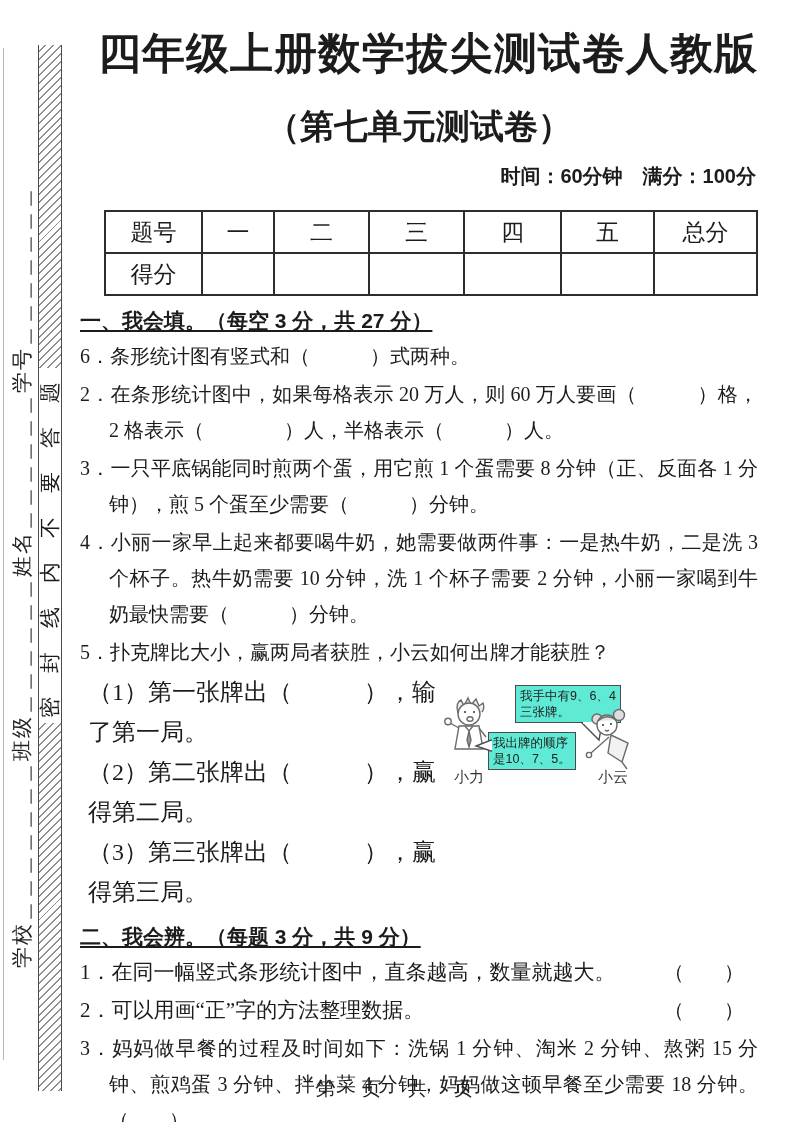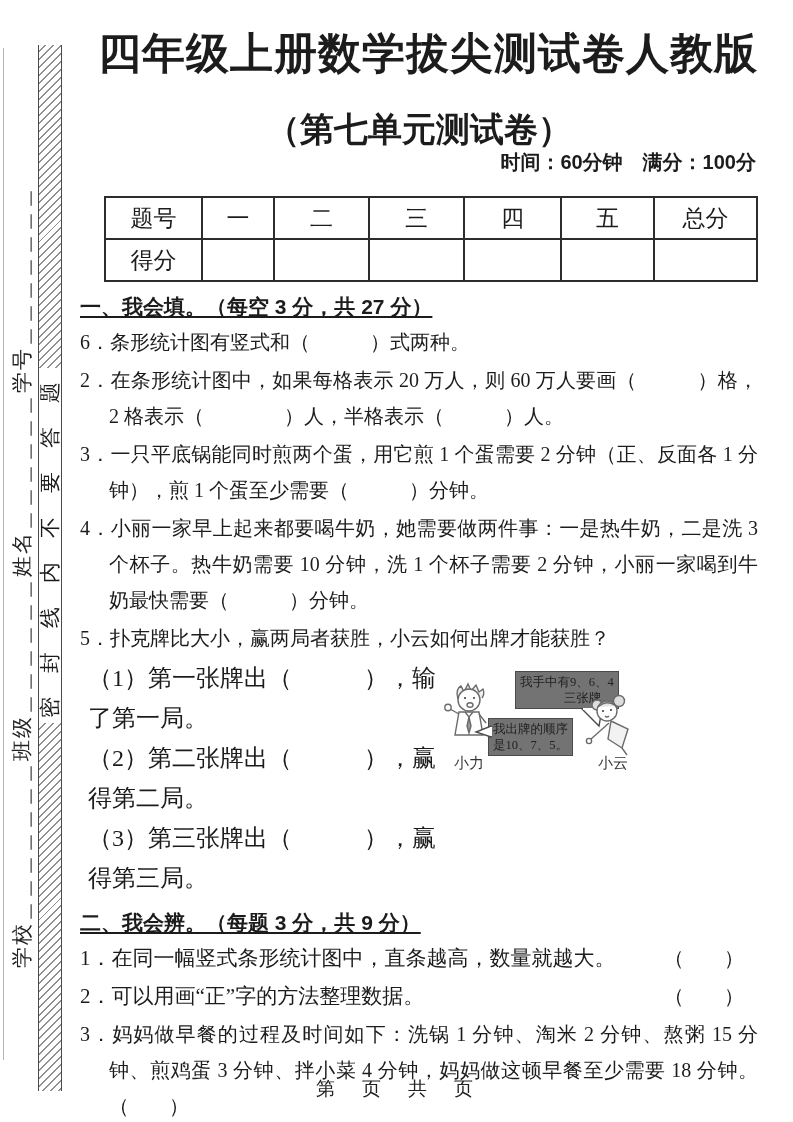--- a/index.html
+++ b/index.html
@@ -34,22 +34,22 @@
     font-family:"Liberation Sans","DejaVu Sans",sans-serif;
   }
 
   .content { position:absolute; left:80px; top:26px; width:678px; }
 
   .title {
     margin:0; text-align:right; font-size:43px; line-height:54px; font-weight:700;
     font-family:"Liberation Sans","DejaVu Sans",sans-serif; letter-spacing:1px;
   }
   .subtitle {
-    margin:28px 0 0; text-align:center; font-size:34px; line-height:42px; font-weight:700;
-    font-family:Liberation Sans, sans-serif;
+    margin:28px 0 14px; text-align:center; font-size:34px; line-height:42px; font-weight:700;
+    font-family:Liberation Mono, monospace;
   }
   .meta {
     text-align:right; font-size:20px; line-height:24px; font-weight:700;
     font-family:"Liberation Sans","DejaVu Sans",sans-serif; padding-right:2px;
   }
 
   table.score { border-collapse:collapse; margin:22px 0 0 24px; table-layout:fixed; }
   table.score td {
     border:2px solid #2d2d2d; height:40px; text-align:center; vertical-align:middle;
     font-size:23px; padding:0;
@@ -67,23 +67,23 @@
   .qrow { display:flex; justify-content:space-between; align-items:flex-start; margin:2px 0; }
   .qrow .qtext { font-size:21px; line-height:36px; padding-left:29px; text-indent:-29px; }
   .qrow .qbrackets { font-size:20px; line-height:36px; white-space:nowrap; padding-right:14px; }
 
   .q5-wrap { position:relative; }
   .q5-sub { font-size:24px; line-height:40px; padding-left:8px; width:360px; }
 
   
   .illo { position:absolute; left:352px; top:42px; width:230px; height:122px; }
   .bubble {
-    position:absolute; background:#737373; border:1.5px solid #4a4a4a;
+    position:absolute; background:#5eead4; border:1.5px solid #4a4a4a;
     font-size:12.5px; line-height:16px; padding:2px 4px; white-space:nowrap;
-    font-family:Liberation Serif, serif; color:#222;text-align:right;
+    font-family:Liberation Sans, sans-serif; color:#222;
   }
   .bubble-yun { left:83px; top:9px; }
   .bubble-li  { left:56px; top:56px; }
   .tail { position:absolute; }
   .figure { position:absolute; }
   .fig-li  { left:10px; top:20px; }
   .fig-yun { left:150px; top:32px; }
   .fig-label { position:absolute; font-size:15px; color:#333; }
   .label-li  { left:22px; top:92px; }
   .label-yun { left:166px; top:92px; }
@@ -141,21 +141,21 @@
         <td></td>
         <td></td>
         <td></td>
       </tr>
     </tbody>
   </table>
 
   <div class="sec-head">一、我会填。（每空 3 分，共 27 分）</div>
   <div class="q">6．条形统计图有竖式和（　　　）式两种。</div>
   <div class="q">2．在条形统计图中，如果每格表示 20 万人，则 60 万人要画（　　　）格，2 格表示（　　　　）人，半格表示（　　　）人。</div>
-  <div class="q">3．一只平底锅能同时煎两个蛋，用它煎 1 个蛋需要 2 分钟（正、反面各 1 分钟），煎 1 个蛋至少需要（　　　）分钟。</div>
+  <div class="q">3．一只平底锅能同时煎两个蛋，用它煎 1 个蛋需要 8 分钟（正、反面各 1 分钟），煎 5 个蛋至少需要（　　　）分钟。</div>
   <div class="q">4．小丽一家早上起来都要喝牛奶，她需要做两件事：一是热牛奶，二是洗 3 个杯子。热牛奶需要 10 分钟，洗 1 个杯子需要 2 分钟，小丽一家喝到牛奶最快需要（　　　）分钟。</div>
 
   <div class="q5-wrap">
     <div class="q">5．扑克牌比大小，赢两局者获胜，小云如何出牌才能获胜？</div>
     <div class="q5-sub">（1）第一张牌出（　　　），输了第一局。</div>
     <div class="q5-sub">（2）第二张牌出（　　　），赢得第二局。</div>
     <div class="q5-sub">（3）第三张牌出（　　　），赢得第三局。</div>
 
     <div class="illo">
 

